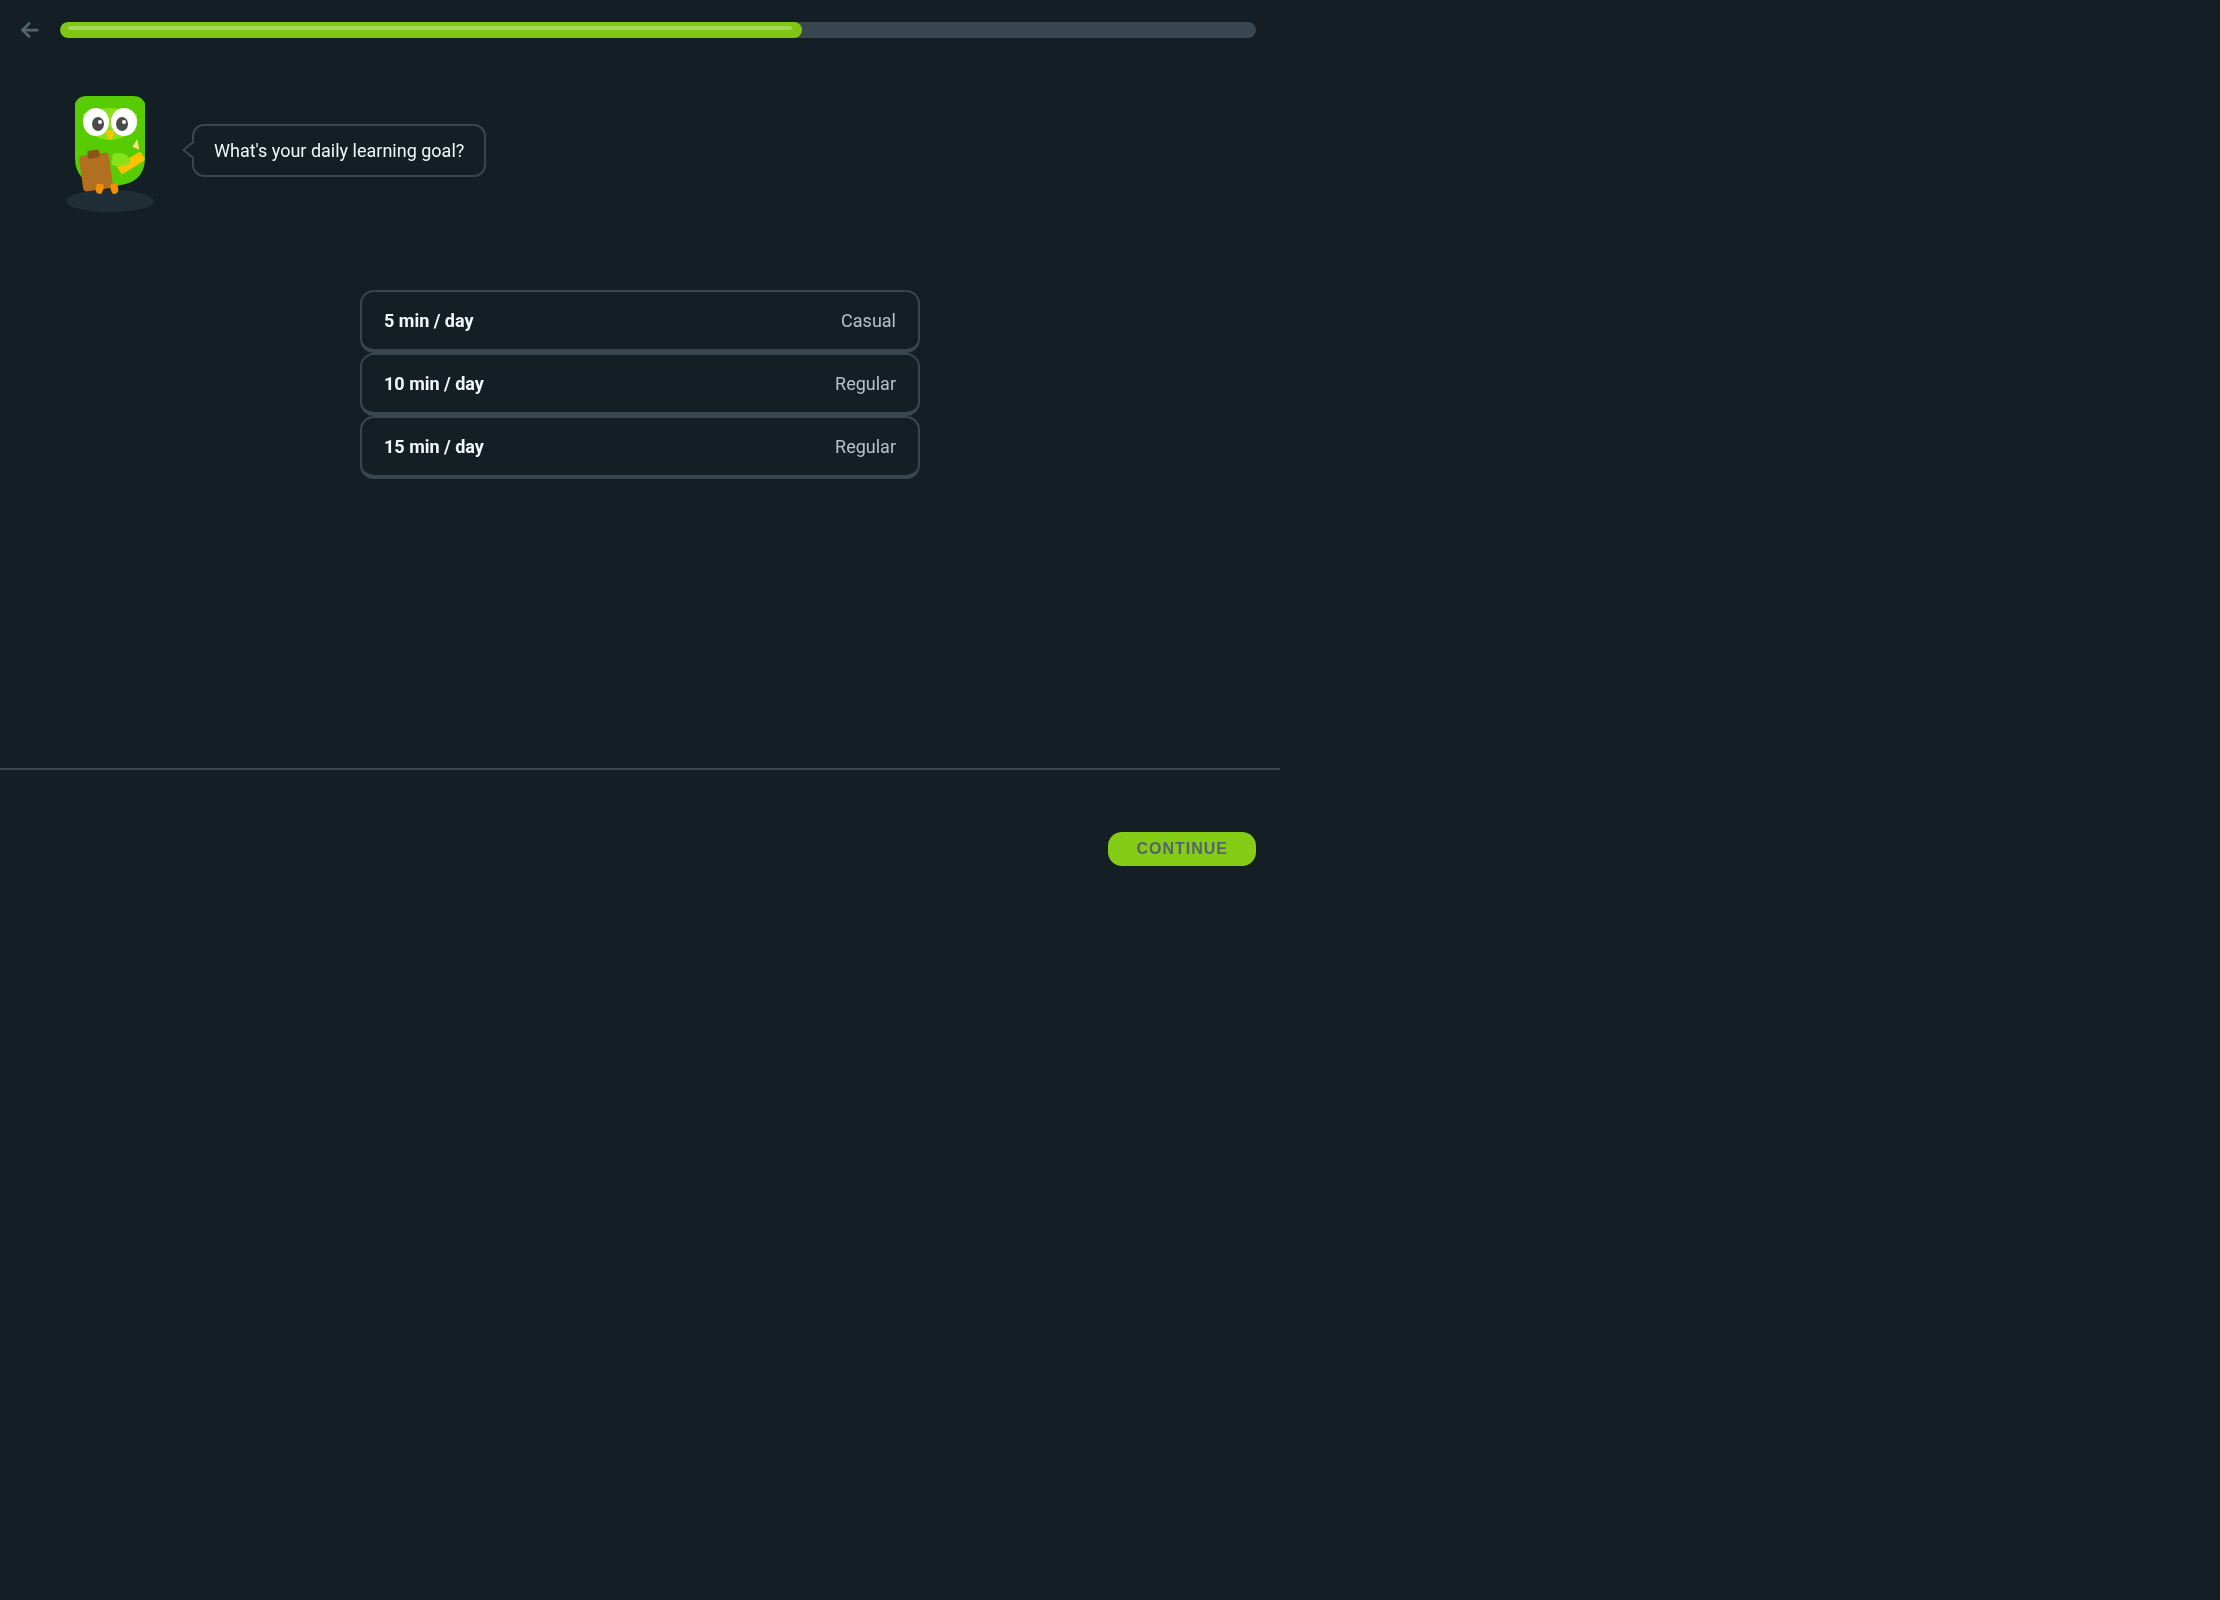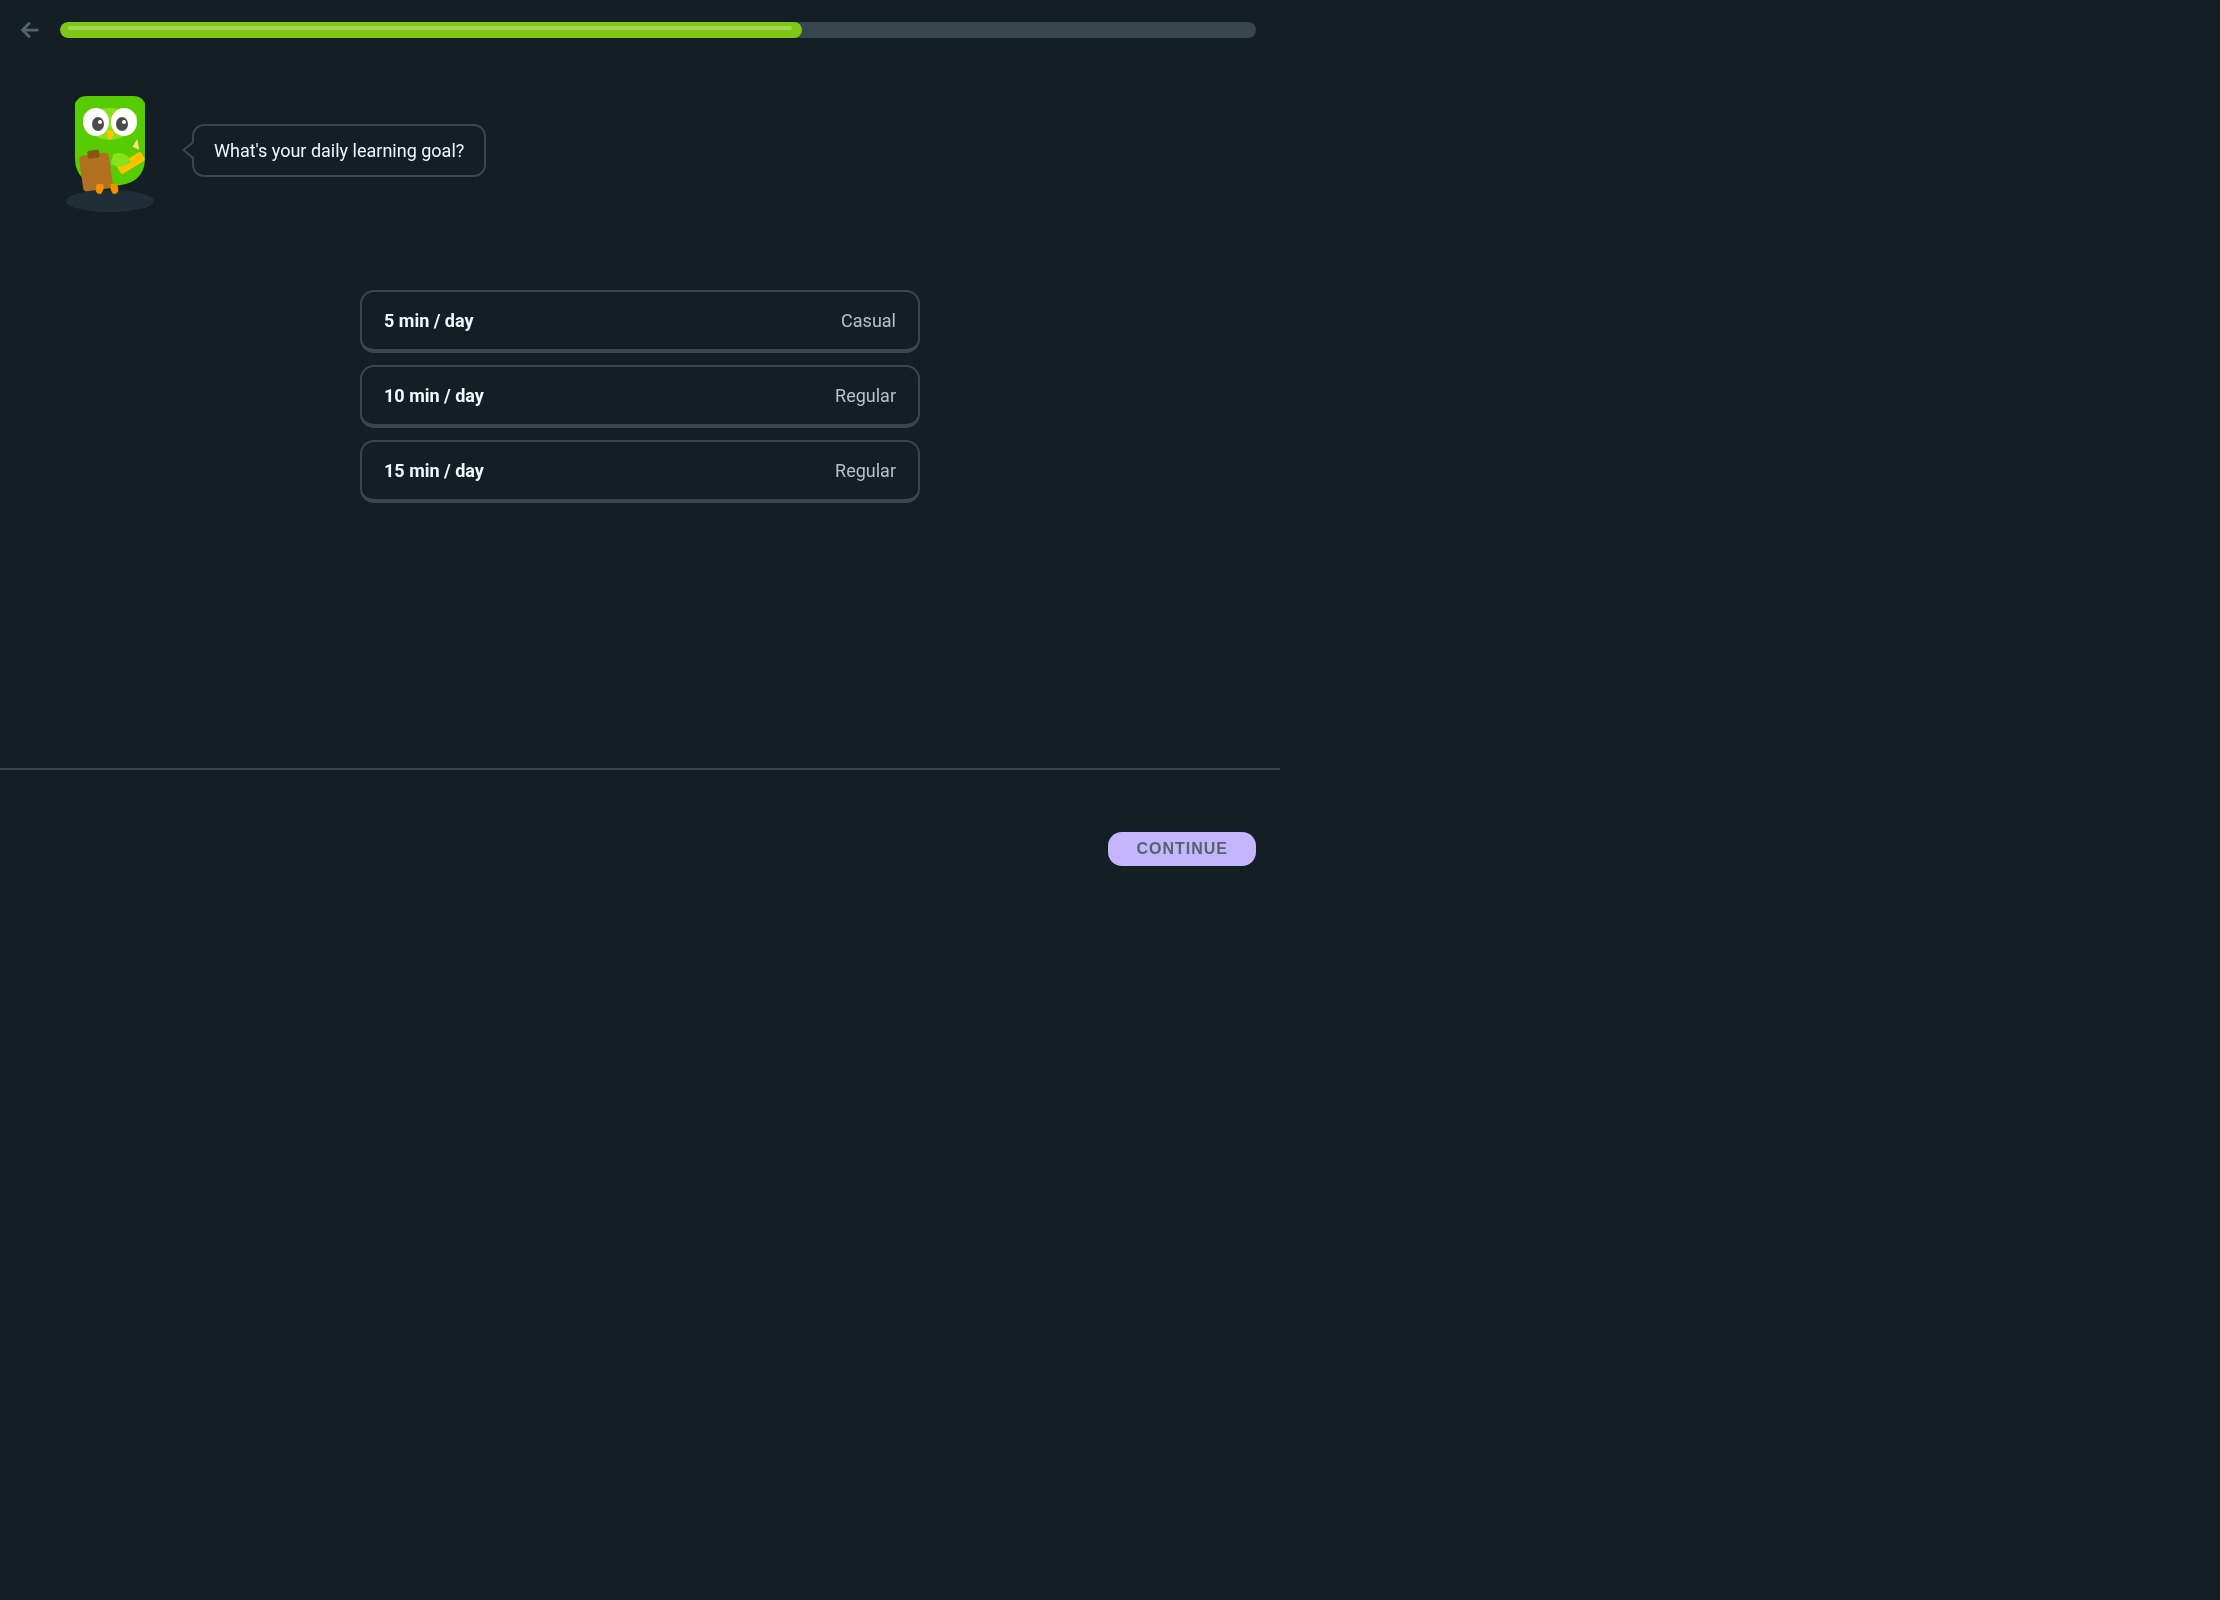--- a/index.html
+++ b/index.html
@@ -109,21 +109,20 @@
       transform: translateY(-50%);
       border-top: 8px solid transparent;
       border-bottom: 8px solid transparent;
       border-right: 10px solid #131f24;
     }
     .options-container {
       width: 560px;
       margin: 80px auto 0;
       display: flex;
       flex-direction: column;
-      gap: 12px;
     }
     .option-card {
       border: 2px solid #37464f;
       border-bottom-width: 4px;
       border-radius: 14px;
       padding: 18px 22px;
       display: flex;
       justify-content: space-between;
       align-items: center;
       cursor: pointer;
@@ -145,21 +144,21 @@
       left: 0;
       right: 0;
       border-top: 2px solid #37464f;
       height: 160px;
       display: flex;
       align-items: center;
       justify-content: flex-end;
       padding: 0 24px;
     }
     .continue-button {
-      background-color: #c4b5fd;
+      background-color: #84cc16;
       color: #52656d;
       border: none;
       border-radius: 14px;
       padding: 8px 28px;
       font-size: 16px;
       font-weight: 700;
       letter-spacing: 1px;
       cursor: not-allowed;
     }
   </style>

